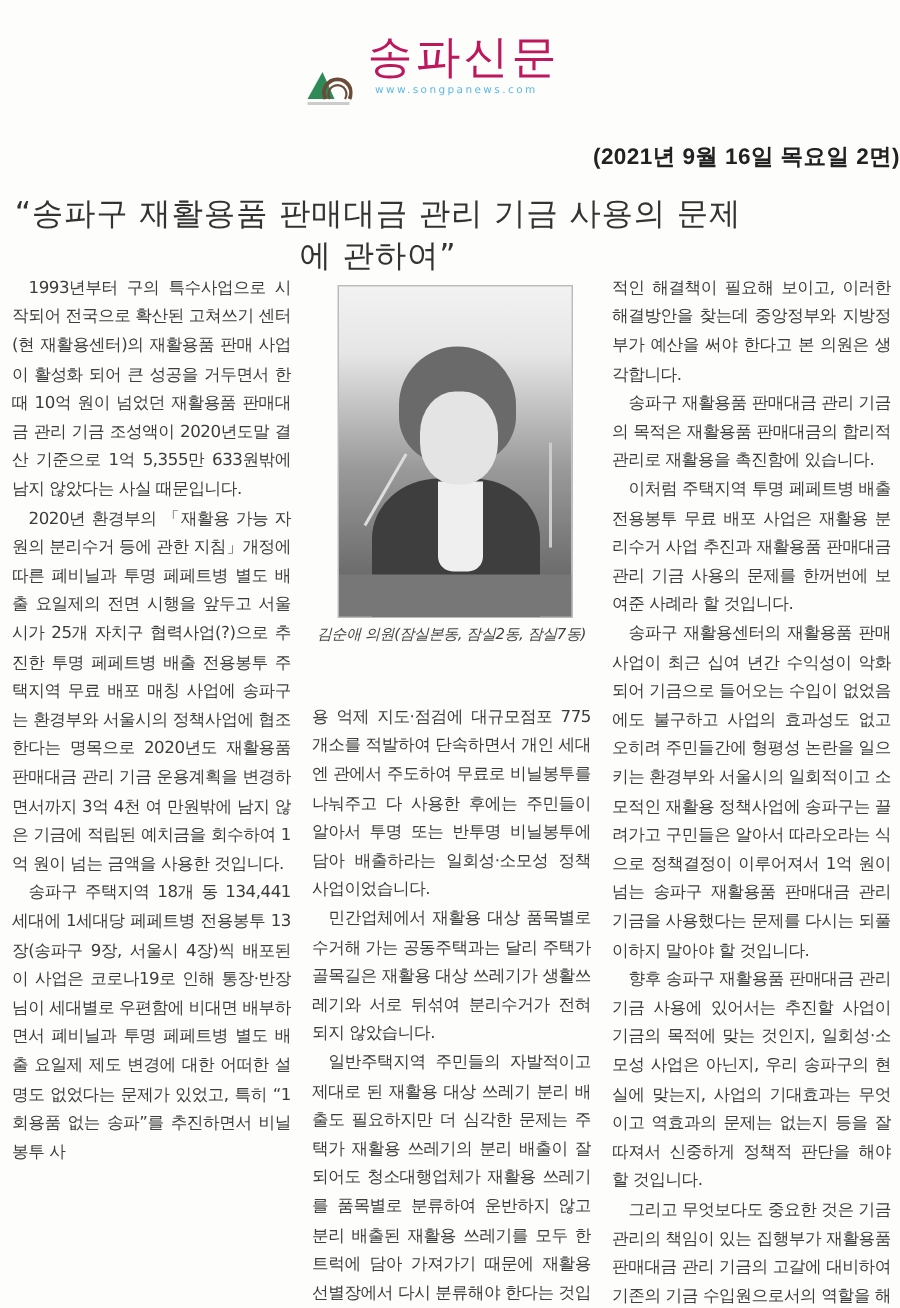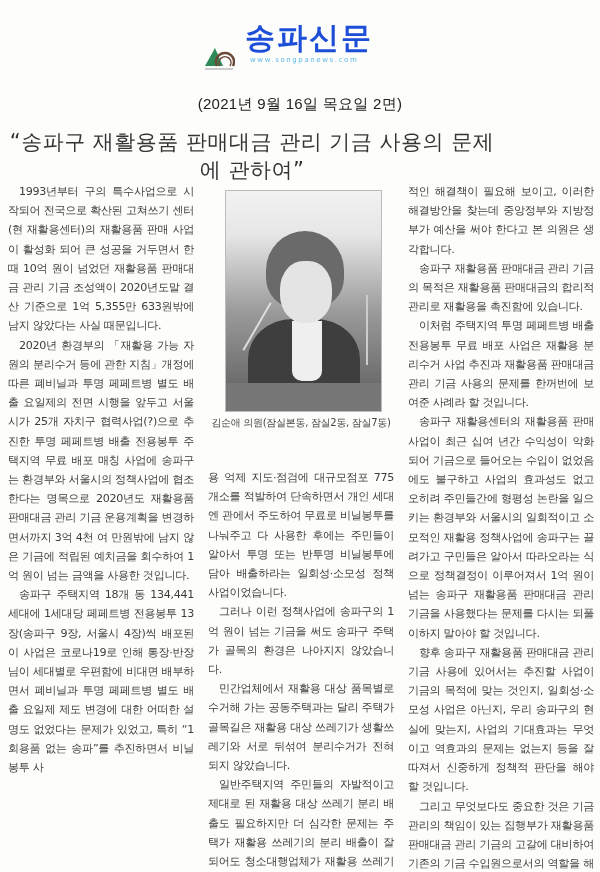--- a/index.html
+++ b/index.html
@@ -2,46 +2,46 @@
 <html><head>
 <meta charset="utf-8">
 <style>
   html, body { margin:0; padding:0; }
   body {
     width:600px; height:872px; background:#fdfdfb; position:relative; overflow:hidden;
     font-family:"DejaVu Sans", "Liberation Sans", sans-serif; color:#3a3a3a;
   }
   .masthead { position:absolute; left:0; top:18px; width:600px; height:50px; }
   .logo-icon { position:absolute; left:203px; top:26px; width:32px; height:28px; }
-  .logo-name { position:absolute; left:245px; top:18px; font-size:30px; font-weight:bold; color:#1d4ed8; letter-spacing:2px;
+  .logo-name { position:absolute; left:245px; top:18px; font-size:30px; font-weight:normal; color:#be185d; letter-spacing:2px;
     font-family:"DejaVu Sans", sans-serif; }
   .logo-url { position:absolute; left:250px; top:56px; font-size:7px; color:#5db8e6; letter-spacing:1.6px;
     font-family:"DejaVu Sans", sans-serif; }
-  .dateline { position:absolute; left:0; top:95px; width:600px; text-align:center; font-size:15px; color:#222;
-    font-family:"Liberation Sans", sans-serif; font-weight:normal; letter-spacing:0.3px; }
+  .dateline { position:absolute; left:0; top:95px; width:600px; text-align:right; font-size:15px; color:#222;
+    font-family:"Liberation Sans", sans-serif; font-weight:bold; letter-spacing:0.3px; }
   .headline { position:absolute; left:0; top:128px; width:504px; text-align:center; font-size:21px; color:#333;
     font-family:"DejaVu Sans", sans-serif; letter-spacing:0.5px; }
   .col { position:absolute; top:182px; font-size:11.1px; line-height:19.2px; color:#3c3c3c; text-align:justify;
     font-family:"DejaVu Sans", sans-serif; letter-spacing:-0.3px; }
   .col p { margin:0; text-indent:11px; }
   .col1 { left:8px; width:186px; }
   .col2 { left:208px; width:186px; top:468px; }
   .col3 { left:408px; width:186px; }
   .photo { position:absolute; left:225px; top:190px; width:155px; height:220px; border:1px solid #bbb;
     background:linear-gradient(180deg,#f2f2f2 0%,#e6e6e6 20%,#9a9a9a 55%,#5a5a5a 100%); overflow:hidden; }
   .photo .hair { position:absolute; left:40px; top:40px; width:78px; height:78px; border-radius:50% 50% 40% 40%;
     background:#6a6a6a; }
   .photo .face { position:absolute; left:54px; top:70px; width:52px; height:62px; border-radius:45%; background:#e4e4e4; }
   .photo .body { position:absolute; left:22px; top:128px; width:112px; height:100px; border-radius:40% 40% 0 0; background:#3e3e3e; }
   .photo .shirt { position:absolute; left:66px; top:130px; width:30px; height:60px; background:#efefef; border-radius:0 0 10px 10px; }
   .photo .desk { position:absolute; left:0; top:192px; width:155px; height:30px; background:#777; }
   .photo .mic-l { position:absolute; left:30px; top:108px; width:2px; height:55px; background:#ddd; transform:rotate(30deg); }
   .photo .mic-r { position:absolute; left:140px; top:104px; width:2px; height:70px; background:#ccc; }
   .caption { position:absolute; left:208px; top:416px; width:186px; text-align:center; font-size:10px; color:#444;
-    font-family:"DejaVu Sans", sans-serif; letter-spacing:-0.3px; }
+    font-family:"DejaVu Sans", sans-serif; letter-spacing:-0.3px;font-style:italic; }
 </style>
 </head>
 <body>
 
 <div class="masthead">
   <svg class="logo-icon" viewBox="0 0 32 28">
     <polygon points="2,22 12,4 20,22" fill="#2e8b57"></polygon>
     <path d="M14,22 A9,9 0 1 1 30,22" fill="none" stroke="#6b4a3a" stroke-width="2.5"></path>
     <path d="M17,22 A6,6 0 1 1 27,22" fill="none" stroke="#6b4a3a" stroke-width="1.5"></path>
     <rect x="2" y="24" width="28" height="2" fill="#ccc"></rect>
@@ -65,21 +65,20 @@
   <div class="body"></div>
   <div class="shirt"></div>
   <div class="hair"></div>
   <div class="face"></div>
   <div class="desk"></div>
 </div>
 <div class="caption">김순애 의원(잠실본동, 잠실2동, 잠실7동)</div>
 
 <div class="col col2">
   <p style="text-indent:0">용 억제 지도·점검에 대규모점포 775개소를 적발하여 단속하면서 개인 세대엔 관에서 주도하여 무료로 비닐봉투를 나눠주고 다 사용한 후에는 주민들이 알아서 투명 또는 반투명 비닐봉투에 담아 배출하라는 일회성·소모성 정책 사업이었습니다.</p>
-  <p>그러나 이런 정책사업에 송파구의 1억 원이 넘는 기금을 써도 송파구 주택가 골목의 환경은 나아지지 않았습니다.</p>
   <p>민간업체에서 재활용 대상 품목별로 수거해 가는 공동주택과는 달리 주택가 골목길은 재활용 대상 쓰레기가 생활쓰레기와 서로 뒤섞여 분리수거가 전혀 되지 않았습니다.</p>
   <p>일반주택지역 주민들의 자발적이고 제대로 된 재활용 대상 쓰레기 분리 배출도 필요하지만 더 심각한 문제는 주택가 재활용 쓰레기의 분리 배출이 잘 되어도 청소대행업체가 재활용 쓰레기를 품목별로 분류하여 운반하지 않고 분리 배출된 재활용 쓰레기를 모두 한 트럭에 담아 가져가기 때문에 재활용 선별장에서 다시 분류해야 한다는 것입니다.</p>
 
 </div>
 
 <div class="col col3">
   <p style="text-indent:0">적인 해결책이 필요해 보이고, 이러한 해결방안을 찾는데 중앙정부와 지방정부가 예산을 써야 한다고 본 의원은 생각합니다.</p>
   <p>송파구 재활용품 판매대금 관리 기금의 목적은 재활용품 판매대금의 합리적 관리로 재활용을 촉진함에 있습니다.</p>
   <p>이처럼 주택지역 투명 페페트병 배출 전용봉투 무료 배포 사업은 재활용 분리수거 사업 추진과 재활용품 판매대금 관리 기금 사용의 문제를 한꺼번에 보여준 사례라 할 것입니다.</p>
   <p>송파구 재활용센터의 재활용품 판매사업이 최근 십여 년간 수익성이 악화되어 기금으로 들어오는 수입이 없었음에도 불구하고 사업의 효과성도 없고 오히려 주민들간에 형평성 논란을 일으키는 환경부와 서울시의 일회적이고 소모적인 재활용 정책사업에 송파구는 끌려가고 구민들은 알아서 따라오라는 식으로 정책결정이 이루어져서 1억 원이 넘는 송파구 재활용품 판매대금 관리 기금을 사용했다는 문제를 다시는 되풀이하지 말아야 할 것입니다.</p>

